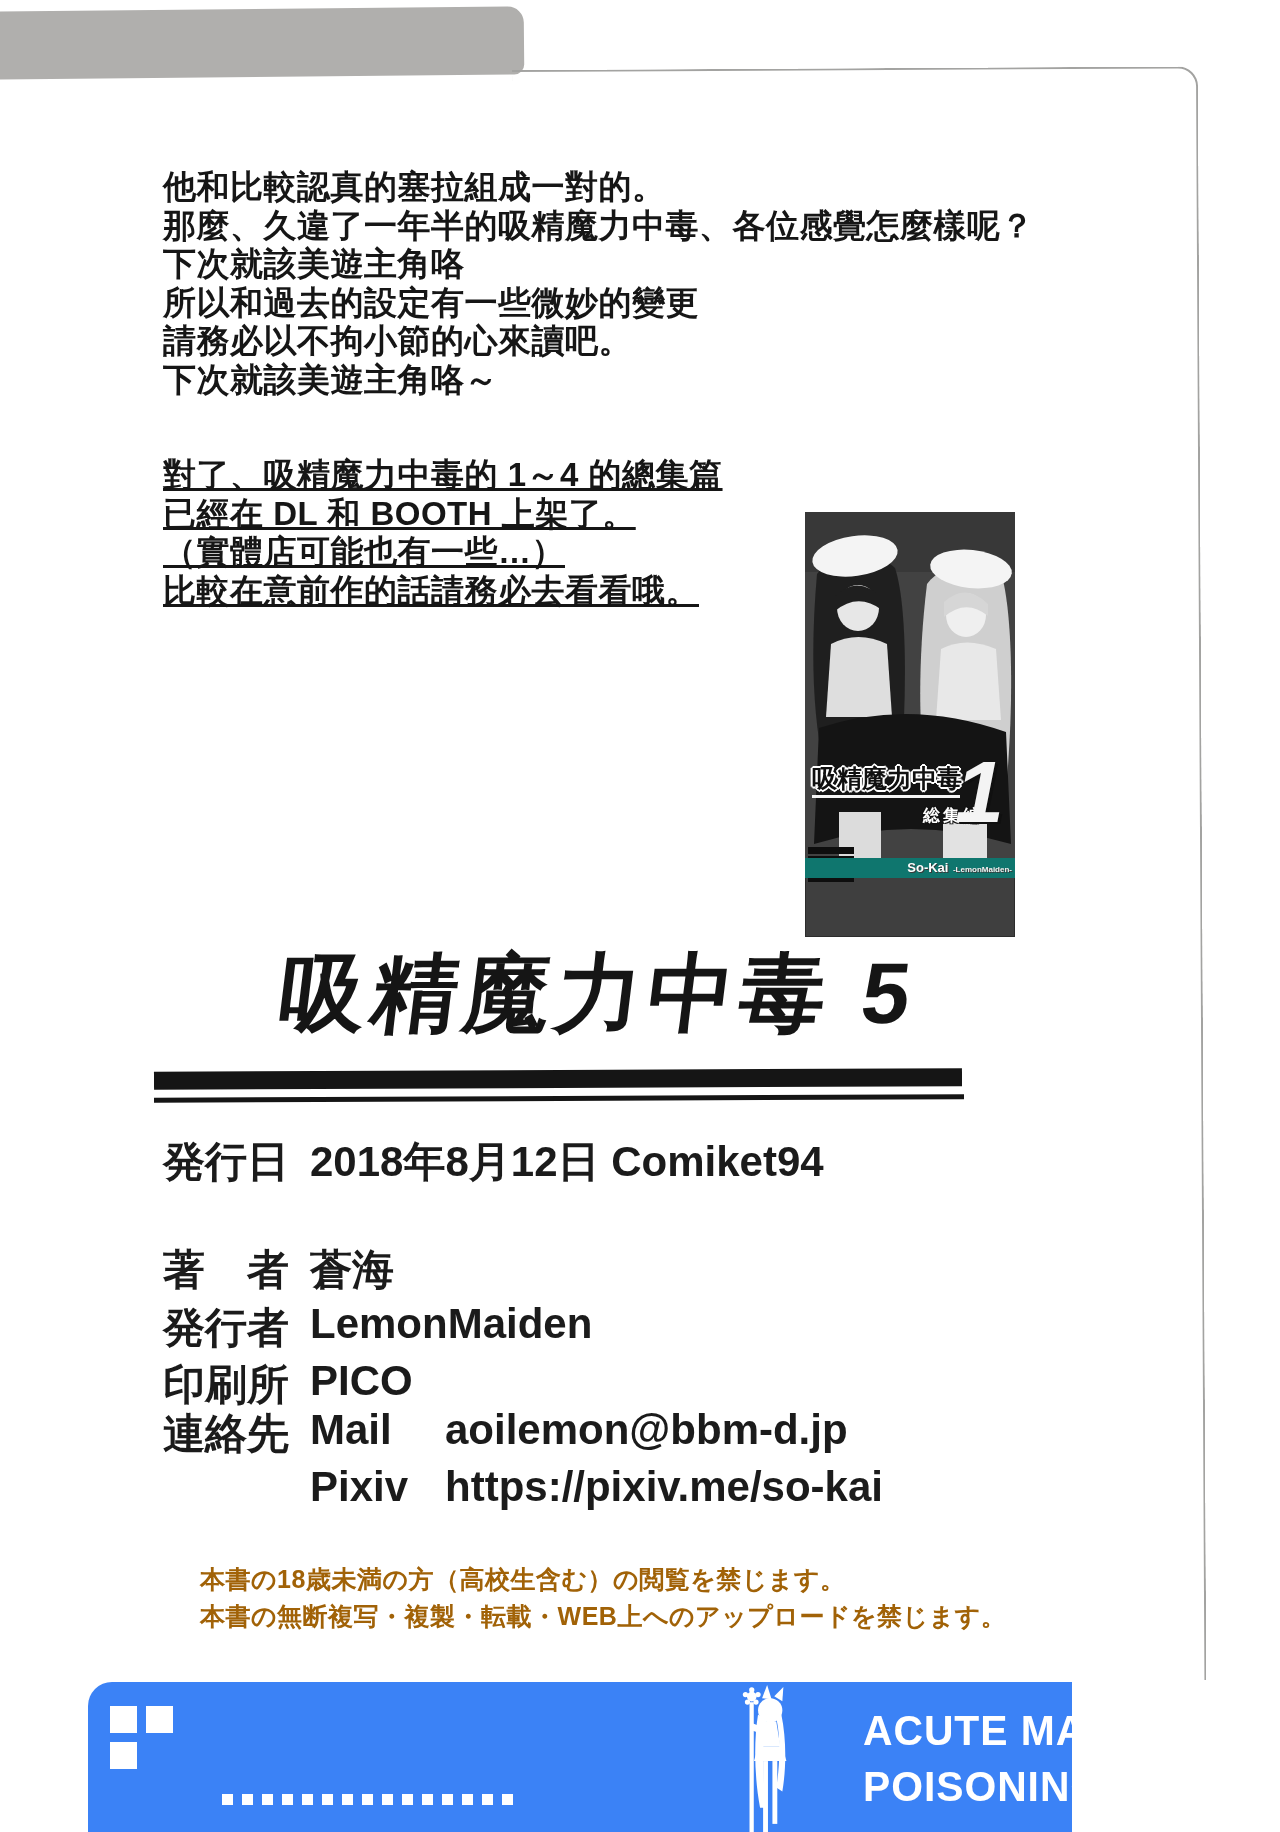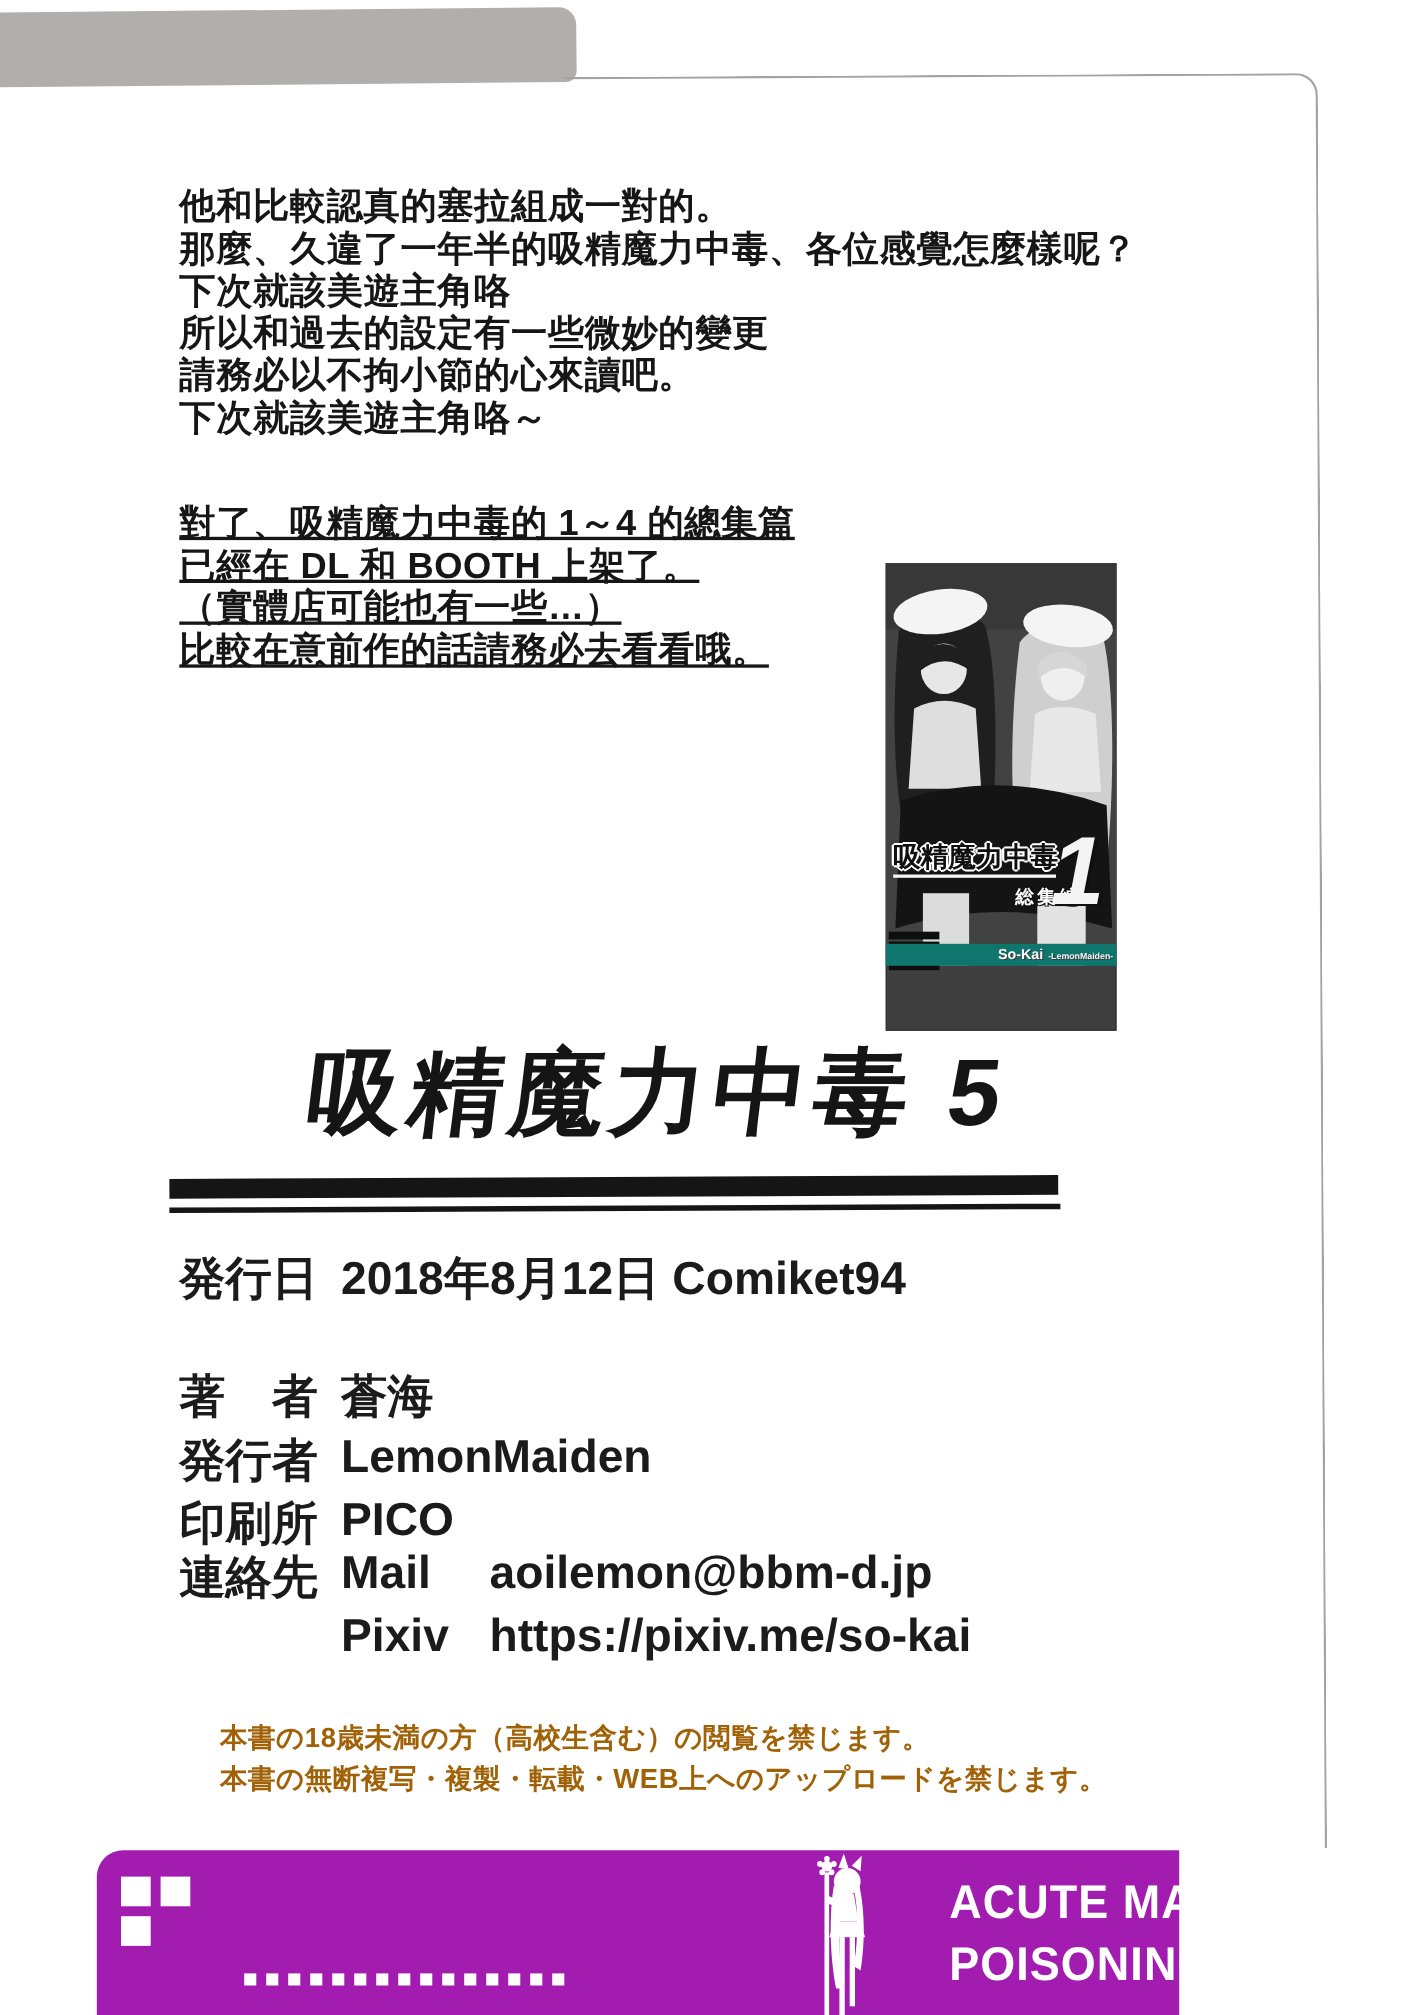--- a/index.html
+++ b/index.html
@@ -64,21 +64,21 @@
   .col-row .val{position:absolute;left:147px;}
   .col-row.haskey .val{left:282px;}
   .r0{top:1134px;} .r1{top:1242px;} .r2{top:1300px;} .r3{top:1357px;}
   .r4{top:1406px;} .r5{top:1463px;}
   
   .disc{position:absolute;left:200px;font-size:25px;font-weight:700;color:#a16207;
     white-space:nowrap;letter-spacing:0.5px;}
   .d0{top:1563px;} .d1{top:1600px;}
   
   .footer{position:absolute;left:88px;top:1682px;width:984px;height:150px;
-    background:#a21caf;border-top-left-radius:24px;}
+    background:#3b82f6;border-top-left-radius:24px;}
   .blk{position:absolute;background:#fff;width:27px;height:27px;}
   .blk1{left:22px;top:24px;} .blk2{left:58px;top:24px;} .blk3{left:22px;top:60px;}
   .dots{position:absolute;left:134px;top:112px;display:flex;gap:9px;}
   .dot{width:11px;height:11px;background:#fff;}
   .sil{position:absolute;left:612px;top:2px;width:112px;height:148px;}
   .en-line{position:absolute;color:#fff;font-weight:800;font-size:43px;letter-spacing:1px;
     white-space:nowrap;transform:scaleX(0.95);transform-origin:left;}
   .en1{left:775px;top:24px;}
   .en2{left:775px;top:80px;}
   .pagenum{position:absolute;left:1065px;top:80px;color:#fff;font-weight:800;

